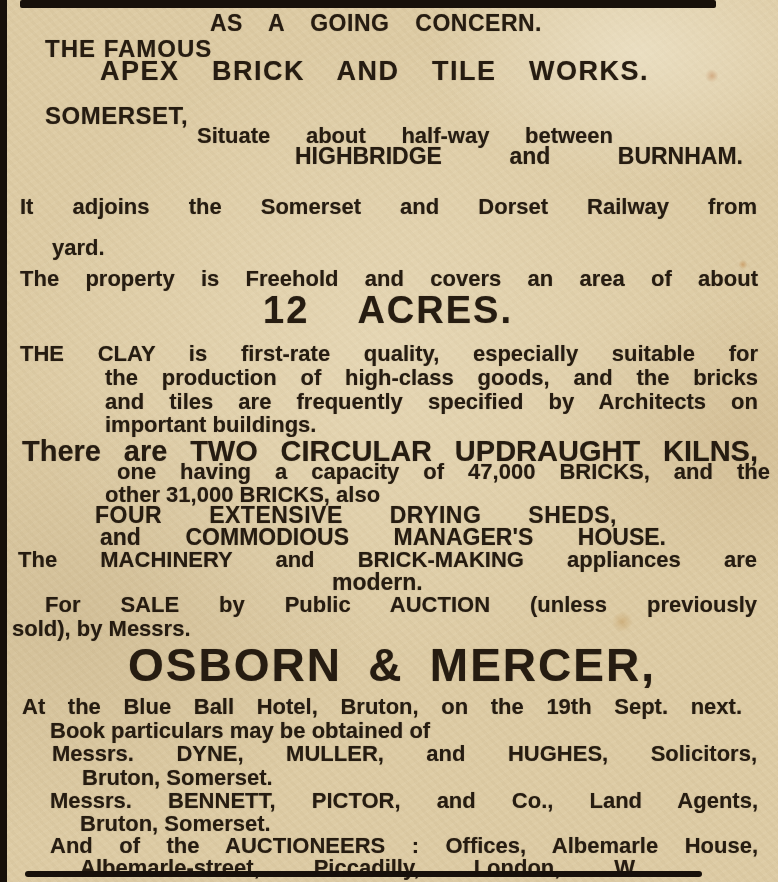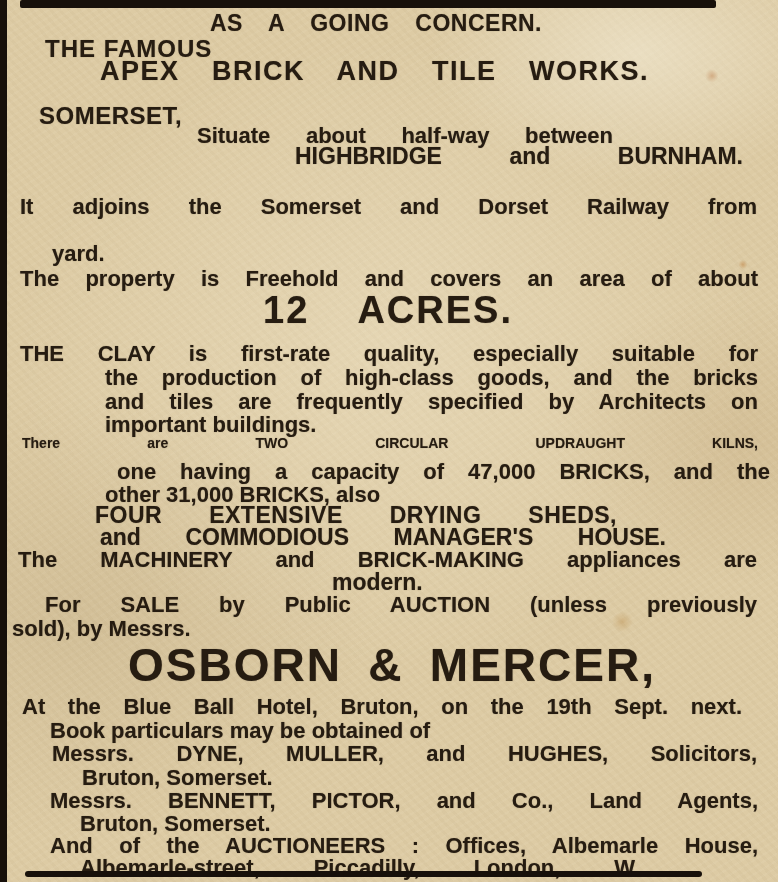--- a/index.html
+++ b/index.html
@@ -30,36 +30,36 @@
     white-space:nowrap;
     font-weight:700;
     line-height:1.05;
     text-shadow:0 0 1px rgba(38,28,17,.45);
   }
   .just{white-space:normal;text-align:justify;text-align-last:justify;}
   
   .l-going   {left:210px;top:11px; width:332px;font-size:23px;letter-spacing:.5px;}
   .l-famous  {left:45px; top:36px; font-size:24px;letter-spacing:1px;}
   .l-works   {left:100px;top:57px; width:549px;font-size:27px;letter-spacing:1.5px;}
-  .l-county  {left:39px; top:103px;font-size:24px;letter-spacing:.5px;}
+  .l-county  {left:45px; top:103px;font-size:24px;letter-spacing:.5px;}
   .l-situate {left:197px;top:124px;width:416px;font-size:22px;}
   .l-between {left:295px;top:144px;width:448px;font-size:23px;}
   
   .l-adj1    {left:20px; top:195px;width:737px;font-size:22px;}
   .l-adj2    {left:52px; top:218px;width:704px;font-size:22px;}
-  .l-adj3    {left:52px; top:242px;font-size:22px;}
+  .l-adj3    {left:52px; top:236px;font-size:22px;}
   .l-free    {left:20px; top:267px;width:738px;font-size:22px;}
   .l-acres   {left:263px;top:291px;width:250px;font-size:38px;letter-spacing:2px;}
   
   .l-clay1   {left:20px; top:342px;width:738px;font-size:22px;}
   .l-clay2   {left:105px;top:366px;width:653px;font-size:22px;}
   .l-clay3   {left:105px;top:390px;width:653px;font-size:22px;}
   .l-clay4   {left:105px;top:413px;font-size:22px;}
   
-  .l-kiln1   {left:22px; top:436px;width:736px;font-size:14px;}
+  .l-kiln1   {left:22px; top:436px;width:736px;font-size:29px;}
   .l-kiln2   {left:105px;top:460px;width:653px;font-size:22px;margin-left:12px;}
   .l-kiln3   {left:105px;top:483px;font-size:22px;}
   .l-sheds   {left:95px; top:503px;width:522px;font-size:23px;letter-spacing:.5px;}
   .l-house   {left:100px;top:525px;width:566px;font-size:23px;}
   
   .l-mach    {left:18px; top:548px;width:739px;font-size:22px;}
   .l-modern  {left:332px;top:570px;font-size:23px;}
   .l-sale1   {left:45px; top:593px;width:712px;font-size:22px;}
   .l-sale2   {left:12px; top:617px;font-size:22px;}
   

